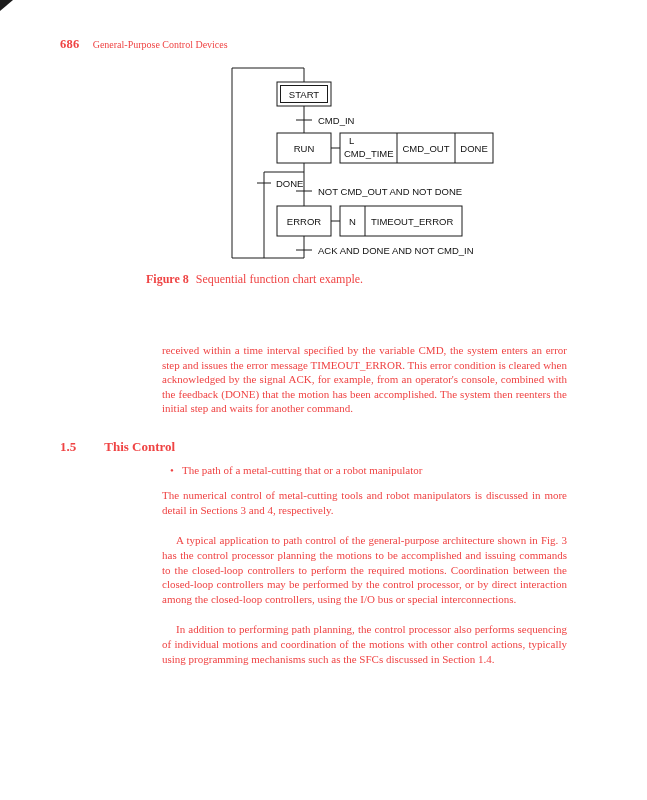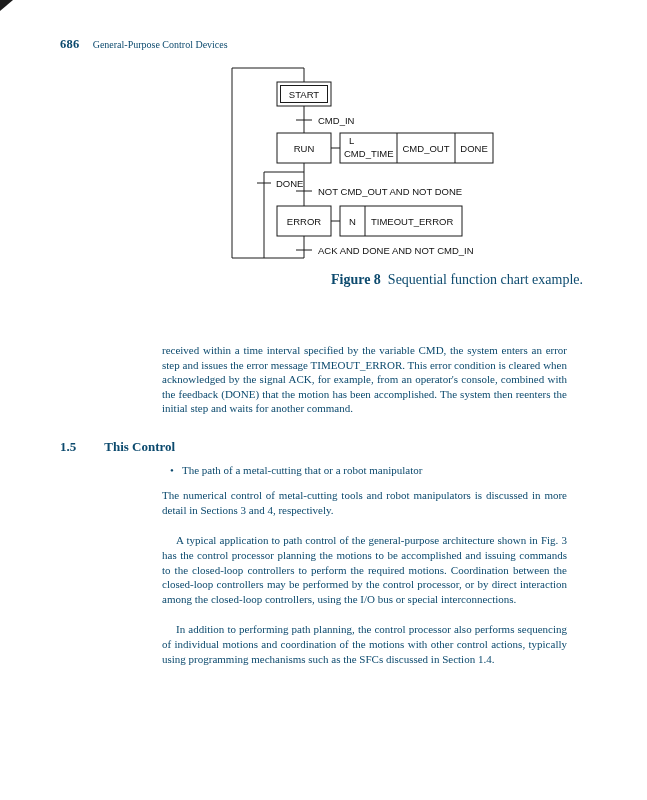--- a/index.html
+++ b/index.html
@@ -1,38 +1,38 @@
 <!DOCTYPE html>
 <html><head>
 <meta charset="utf-8">
 <style>
   html,body { margin:0; padding:0; background:#ffffff; }
   .page {
     position:relative; width:647px; height:800px; background:#ffffff;
-    font-family:"Liberation Serif", serif; color:#0c4a6e; overflow:hidden;
+    font-family:"Liberation Serif", serif; color:#ef4444; overflow:hidden;
   }
   
   .corner-artifact {
     position:absolute; top:0; left:0; width:0; height:0;
     border-top:11px solid #1c1c1c; border-right:13px solid transparent;
   }
   
   .running-head {
     position:absolute; top:37px; left:60px; display:flex; align-items:baseline;
   }
   .page-num { font-weight:bold; font-size:12.5px; margin-right:13px; letter-spacing:0.3px; }
   .running-title { font-size:10px; }
   
   .sfc-svg { position:absolute; top:60px; left:0; }
   .sfc-svg line, .sfc-svg polyline { stroke:#1a1a1a; stroke-width:1; fill:none; }
   .sfc-svg rect { fill:#ffffff; stroke:#1a1a1a; stroke-width:1; }
   .sfc-svg text { font-family:"Liberation Sans", sans-serif; font-size:9.5px; fill:#101010; }
   .caption {
-    position:absolute; top:272px; left:146px; width:437px; text-align:right;
-    font-size:14px;
+    position:absolute; top:272px; left:146px; width:437px; text-align:left;
+    font-size:12px;
   }
   .caption b { margin-right:7px; }
   
   .body-col {
     position:absolute; top:327px; left:146px; width:437px;
     font-size:11px; line-height:14.6px; text-align:justify;
   }
   .body-col p { margin:16px;font-family:Liberation Serif, serif; }
   .section-heading {
     margin:24px 0 0 -86px; font-size:13px; font-weight:bold; text-align:left;

